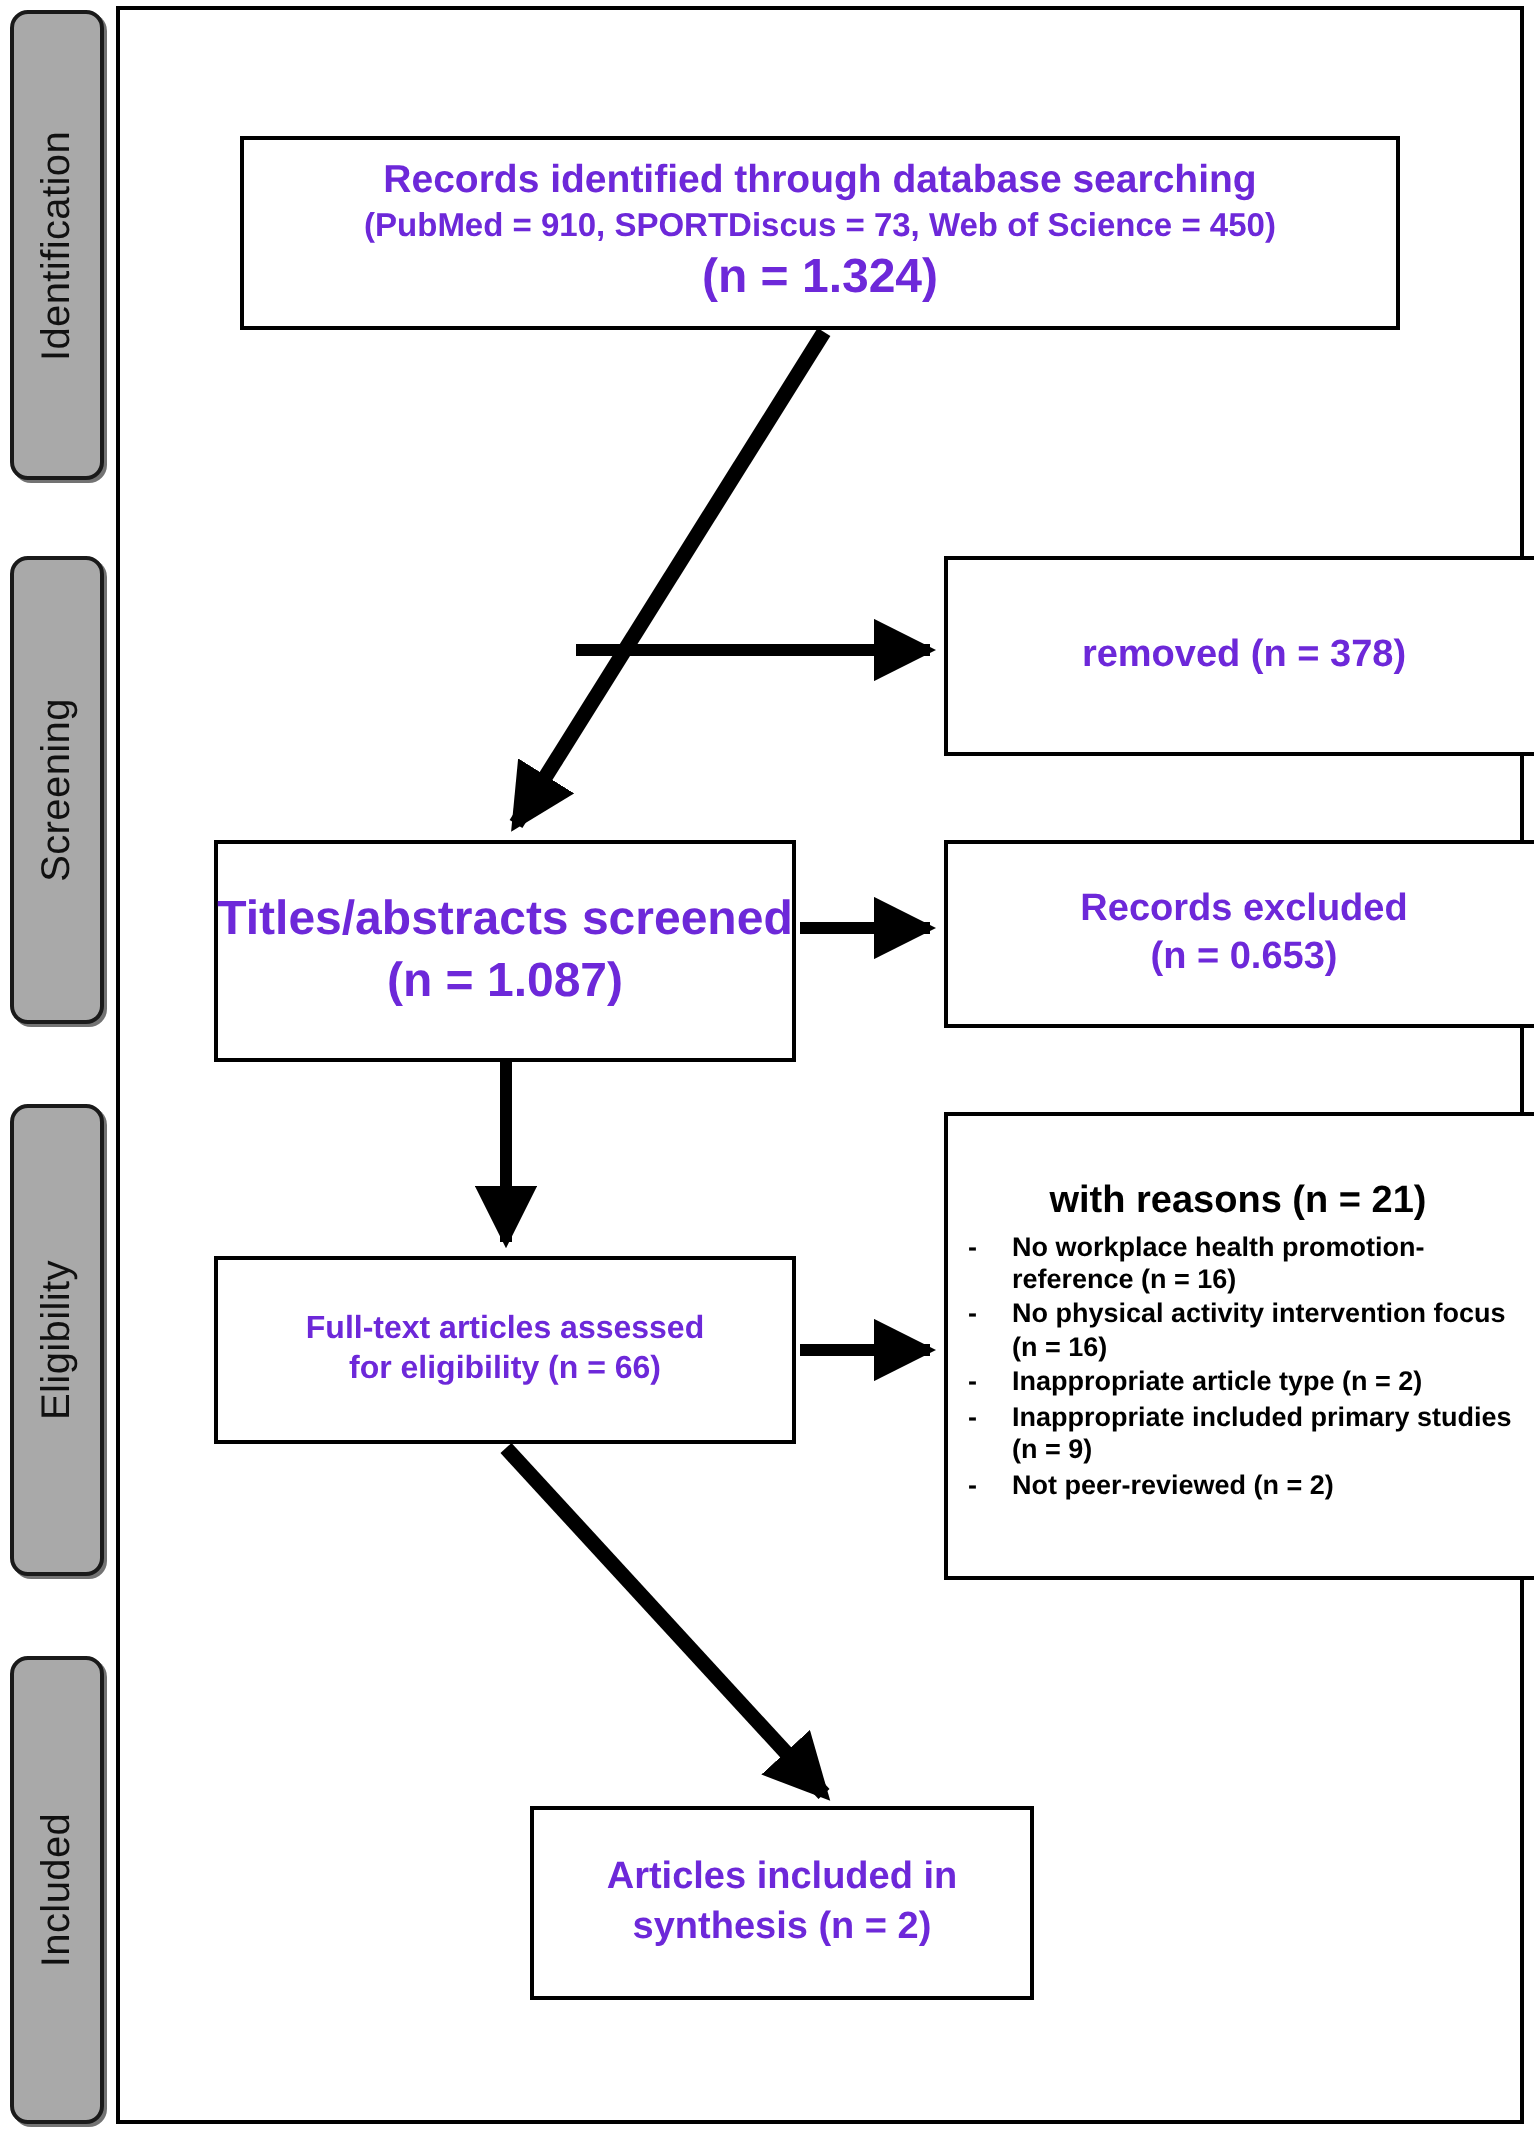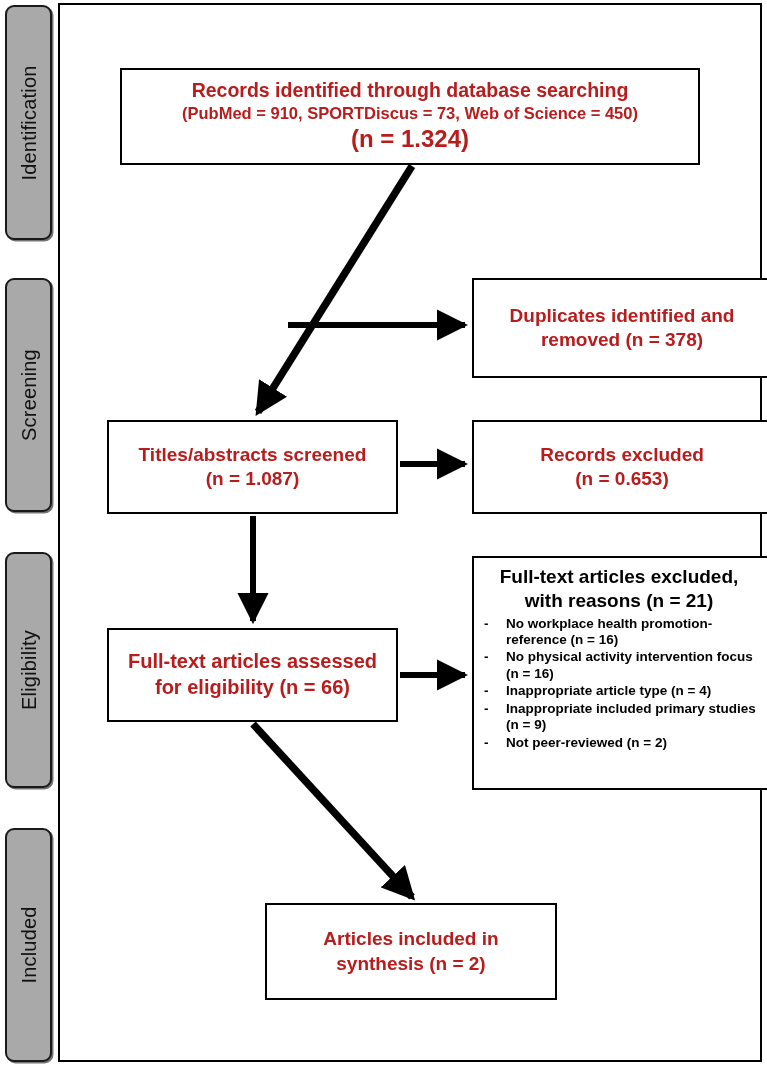--- a/index.html
+++ b/index.html
@@ -55,51 +55,51 @@
     position:absolute;
     border:2.5px solid #000;
     background:#ffffff;
     box-sizing:border-box;
     display:flex;
     flex-direction:column;
     align-items:center;
     justify-content:center;
     text-align:center;
     font-weight:700;
-    color:#b91c1c;
+    color:#6d28d9;
     line-height:1.28;
   }
   .flow-box .line{display:block;white-space:nowrap;}
 
   #box-records-identified{
     left:120px; top:68px; width:580px; height:97px;
     font-size:18.5px;
   }
   #box-records-identified .l1{font-size:19.5px;}
   #box-records-identified .l2{font-size:16.5px;}
   #box-records-identified .l3{font-size:24px;}
 
   #box-duplicates{
     left:472px; top:278px; width:300px; height:100px;
     font-size:19px;
   }
   #box-titles-screened{
-    left:107px; top:420px; width:291px; height:94px;
-    font-size:19px;
+    left:107px; top:420px; width:291px; height:111px;
+    font-size:24px;
   }
   #box-records-excluded{
     left:472px; top:420px; width:300px; height:94px;
     font-size:19px;
   }
   #box-fulltext-assessed{
     left:107px; top:628px; width:291px; height:94px;
-    font-size:20px;
+    font-size:16px;
   }
   #box-articles-included{
-    left:265px; top:903px; width:292px; height:97px;
+    left:265px; top:903px; width:252px; height:97px;
     font-size:19px;
   }
 
   
   #box-fulltext-excluded{
     position:absolute;
     left:472px; top:556px; width:300px; height:234px;
     border:2.5px solid #000;
     background:#ffffff;
     box-sizing:border-box;
@@ -192,56 +192,55 @@
     <line x1="253" y1="724" x2="412" y2="897" stroke="#000" stroke-width="7.5" marker-end="url(#ah-big)"></line>
   </svg>
 
   <div class="flow-box" id="box-records-identified">
     <span class="line l1">Records identified through database searching</span>
     <span class="line l2">(PubMed = 910, SPORTDiscus = 73, Web of Science = 450)</span>
     <span class="line l3">(n = 1.324)</span>
   </div>
 
   <div class="flow-box" id="box-duplicates">
-    <span class="line">Duplicates identified and</span>
     <span class="line">removed (n = 378)</span>
   </div>
 
   <div class="flow-box" id="box-titles-screened">
     <span class="line">Titles/abstracts screened</span>
     <span class="line">(n = 1.087)</span>
   </div>
 
   <div class="flow-box" id="box-records-excluded">
     <span class="line">Records excluded</span>
     <span class="line">(n = 0.653)</span>
   </div>
 
   <div class="flow-box" id="box-fulltext-assessed">
     <span class="line">Full-text articles assessed</span>
     <span class="line">for eligibility (n = 66)</span>
   </div>
 
   <div id="box-fulltext-excluded">
     <div class="excl-heading">
-      <span>Full-text articles excluded,</span><br>
+      <br>
       <span>with reasons (n = 21)</span>
     </div>
     <ul class="reason-list" id="reason-list">
         <li class="reason-item">
           <span class="dash">-</span>
           <span class="reason-text">No workplace health promotion-reference (n = 16)</span>
         </li>
         <li class="reason-item">
           <span class="dash">-</span>
           <span class="reason-text">No physical activity intervention focus (n = 16)</span>
         </li>
         <li class="reason-item">
           <span class="dash">-</span>
-          <span class="reason-text">Inappropriate article type (n = 4)</span>
+          <span class="reason-text">Inappropriate article type (n = 2)</span>
         </li>
         <li class="reason-item">
           <span class="dash">-</span>
           <span class="reason-text">Inappropriate included primary studies (n = 9)</span>
         </li>
         <li class="reason-item">
           <span class="dash">-</span>
           <span class="reason-text">Not peer-reviewed (n = 2)</span>
         </li>
       </ul>

